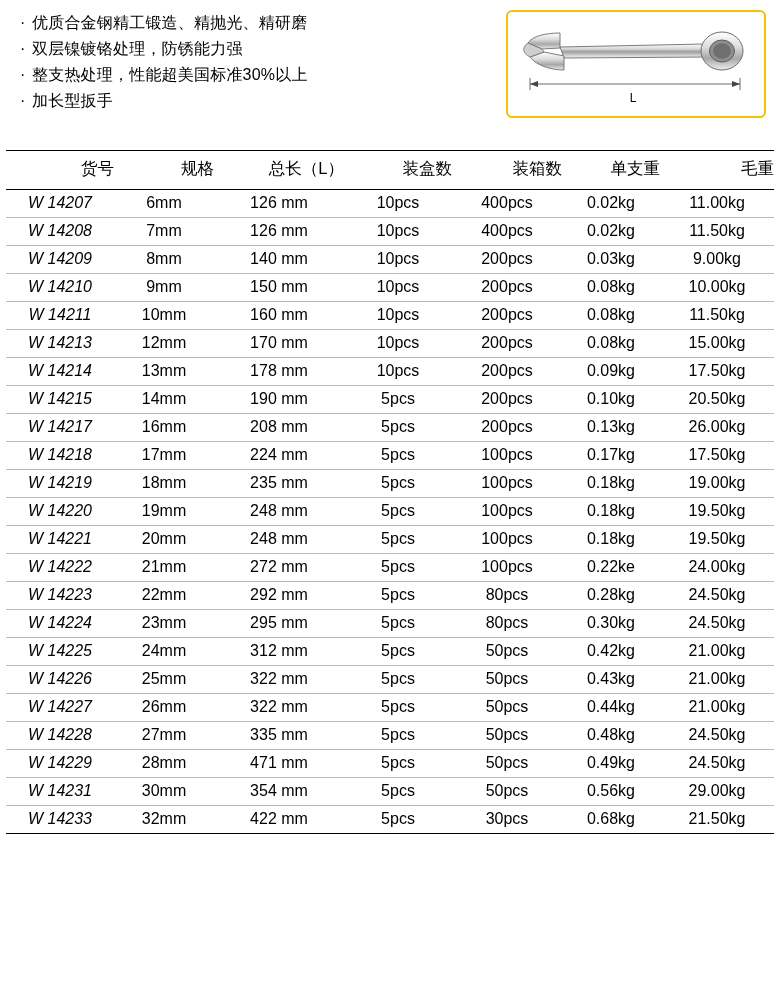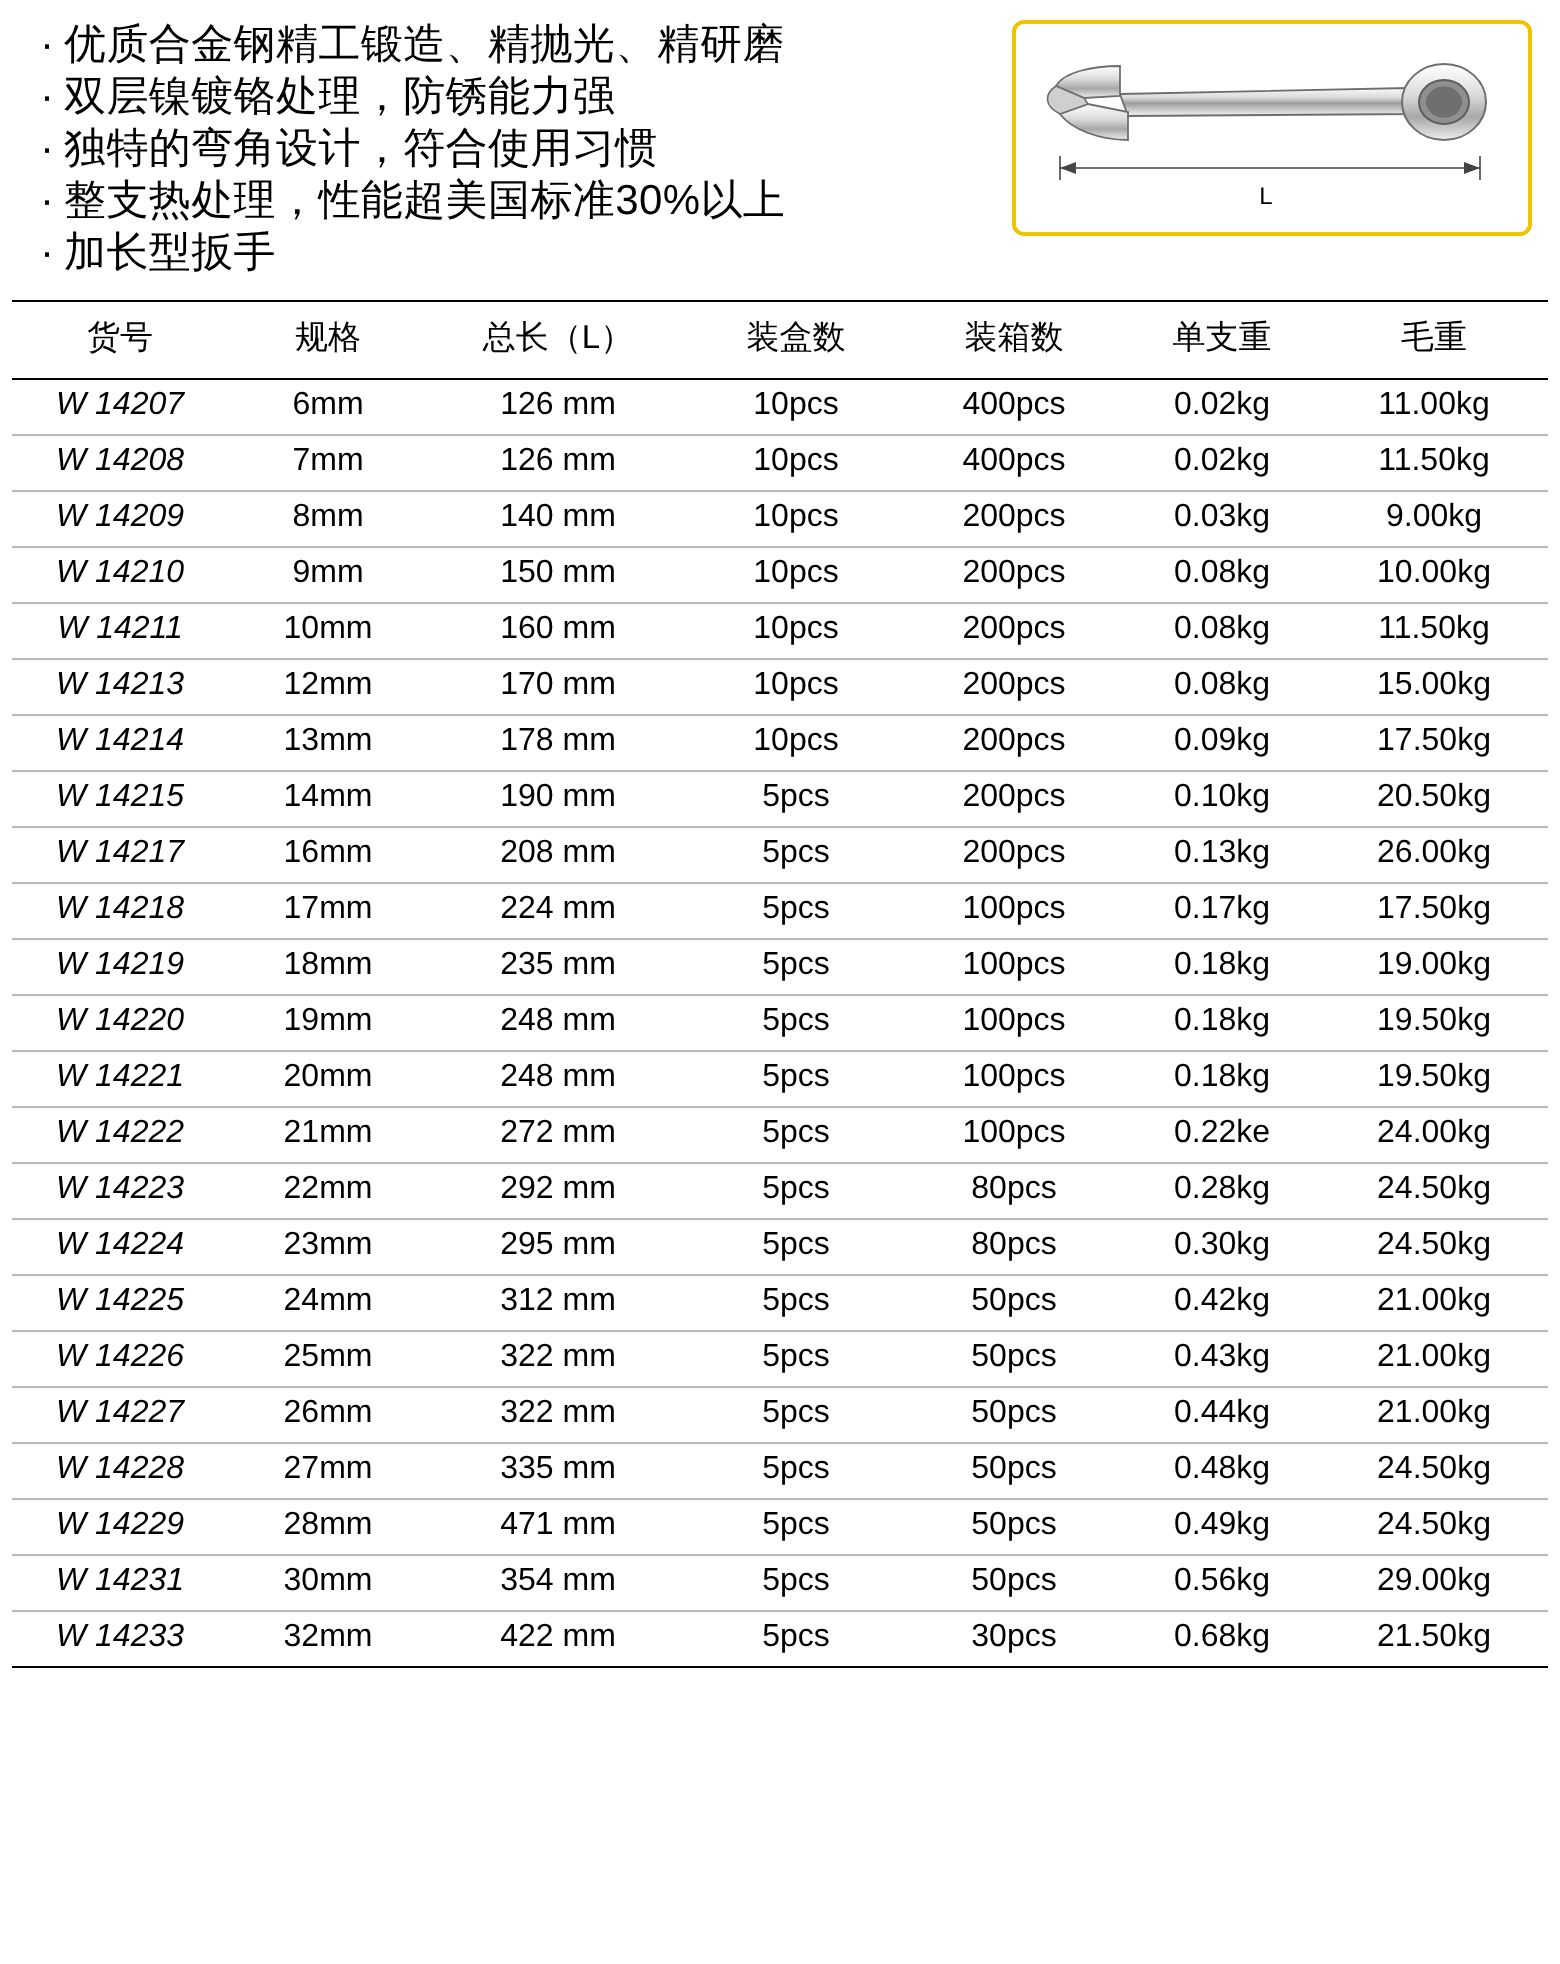--- a/index.html
+++ b/index.html
@@ -27,21 +27,21 @@
     padding: 8px 8px 0 8px;
     box-sizing: border-box;
     height: 150px;
   }
   .features {
     flex: 0 0 480px;
     padding-left: 12px;
     padding-top: 2px;
   }
   .feature-line {
-    font-size: 21px;
+    font-size: 16px;
     line-height: 26px;
     color: #000;
     white-space: nowrap;
     letter-spacing: 0.2px;
   }
   .feature-line .dot {
     display: inline-block;
     width: 12px;
   }
 
@@ -70,21 +70,21 @@
     box-sizing: border-box;
   }
   table.spec {
     width: 768px;
     border-collapse: collapse;
     table-layout: fixed;
   }
   table.spec th {
     font-size: 16.5px;
     font-weight: normal;
-    text-align: center;
+    text-align: right;
     padding: 7px 0 9px 0;
     border-top: 1.5px solid #000;
     border-bottom: 1.5px solid #000;
     color: #000;
     margin-top: 29px;
   }
   table.spec td {
     text-align: center;
     padding: 4px 0 5px 0;
     border-bottom: 1px solid #b9b9b9;
@@ -114,21 +114,20 @@
 </head>
 <body>
 
 <div class="page">
 
   <div class="top">
 
     <div class="features">
       <div class="feature-line"><span class="dot">·</span><span>优质合金钢精工锻造、精抛光、精研磨</span></div>
       <div class="feature-line"><span class="dot">·</span><span>双层镍镀铬处理，防锈能力强</span></div>
-      <div class="feature-line"><span class="dot">·</span><span>独特的弯角设计，符合使用习惯</span></div>
       <div class="feature-line"><span class="dot">·</span><span>整支热处理，性能超美国标准30%以上</span></div>
       <div class="feature-line"><span class="dot">·</span><span>加长型扳手</span></div>
     </div>
 
     <div class="figure">
       <div class="figure-box">
         <svg width="256" height="104" viewBox="0 0 256 104">
           <defs>
             <linearGradient id="metal" x1="0" y1="0" x2="0" y2="1">
               <stop offset="0%" stop-color="#fbfbfb"></stop>

